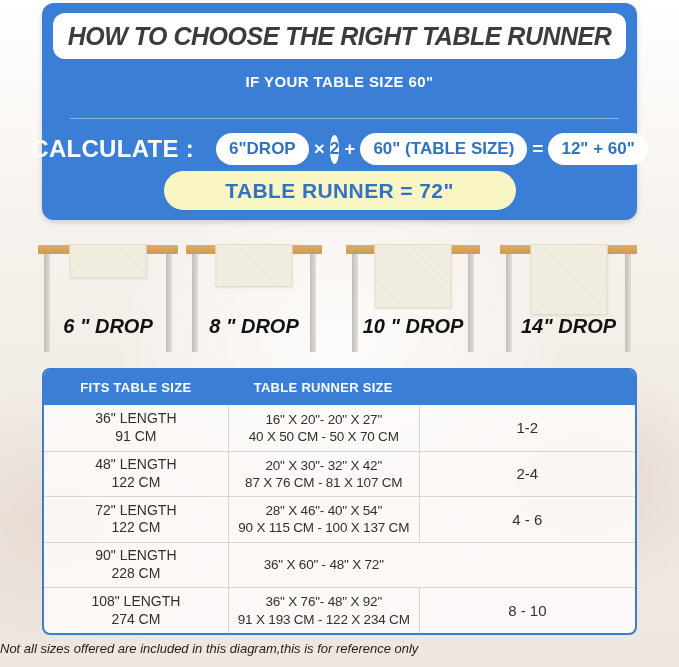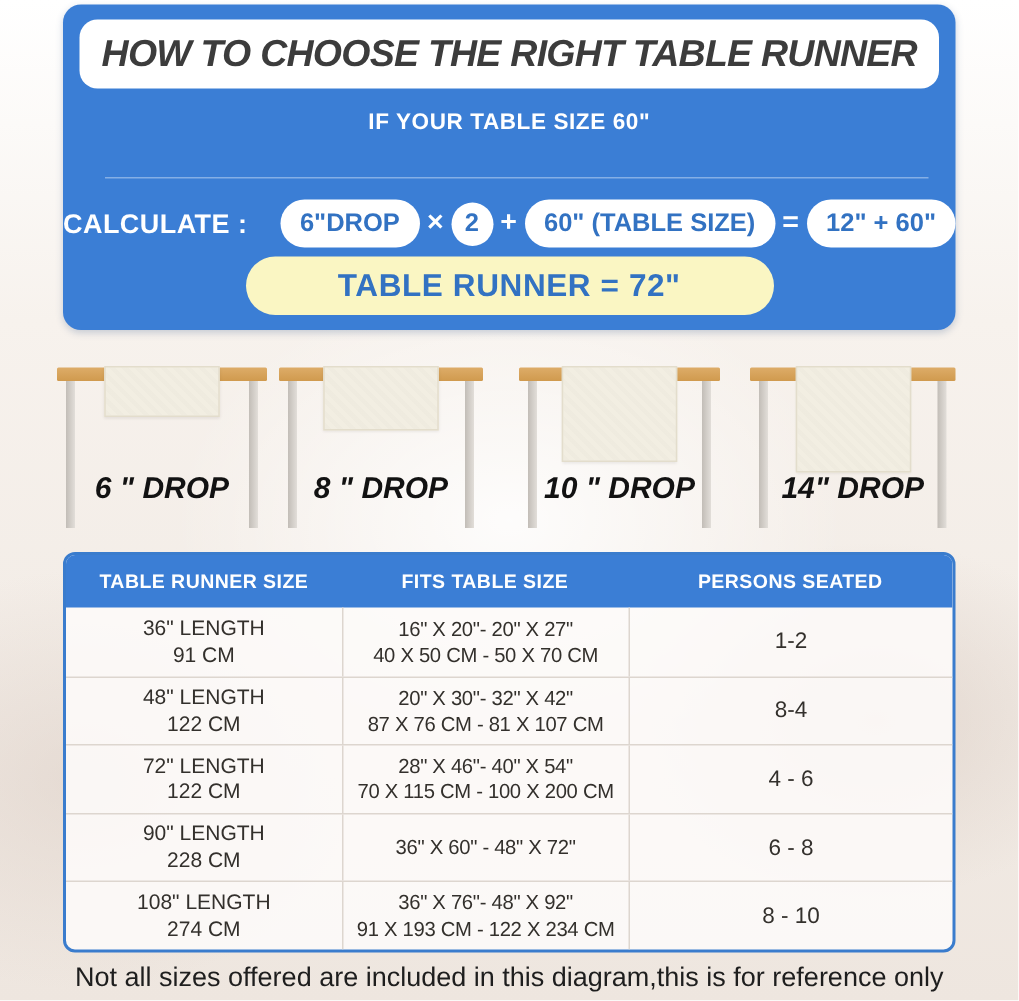--- a/index.html
+++ b/index.html
@@ -21,21 +21,21 @@
   .title-box h1 { font-size:25px; font-weight:bold; font-style:italic; color:#3c3c3c;
     letter-spacing:-0.5px; white-space:nowrap; }
   .sub { position:absolute; left:0; width:100%; text-align:center; color:#ffffff;
     font-weight:bold; letter-spacing:.4px; }
   .sub1 { top:70px; font-size:15px; }
   .sub2 { top:91px; font-size:15px; }
   .divider { position:absolute; top:115px; left:28px; right:18px; height:1px;
     background:rgba(255,255,255,.38); }
   .formula-row { position:absolute; top:128px; left:0; right:0; height:36px;
     display:flex; align-items:center; justify-content:center; gap:5px; }
-  .calc-label { color:#ffffff; font-weight:bold; font-size:18px; letter-spacing:.3px; margin-right:17px; white-space:nowrap; }
+  .calc-label { color:#ffffff; font-weight:bold; font-size:24px; letter-spacing:.3px; margin-right:17px; white-space:nowrap; }
   .pill { background:#ffffff; color:#3272C2; font-weight:bold; font-size:17px;
     padding:6px 13px; border-radius:18px; white-space:nowrap; }
   .op { color:#ffffff; font-weight:bold; font-size:19px; }
   .circle { background:#ffffff; color:#3272C2; font-weight:bold; font-size:17px;
     width:29px; height:29px; border-radius:50%; display:flex; align-items:center; justify-content:center; }
   .result-pill { position:absolute; top:168px; left:50%; transform:translateX(-50%);
     width:352px; height:39px; background:#FAF6C3; border-radius:20px;
     display:flex; align-items:center; justify-content:center;
     color:#3272C2; font-weight:bold; font-size:21px; letter-spacing:.4px; }
 
@@ -71,22 +71,22 @@
   .thead span { color:#ffffff; font-weight:bold; font-size:13px; letter-spacing:.3px; text-align:center; }
   .tbody { display:grid; grid-template-rows:repeat(5, 1fr); height:228px; }
   .trow { display:grid; grid-template-columns:31.1% 32.3% 36.6%; }
   .trow + .trow { border-top:1px solid #ddd6cf; }
   .tcell { display:flex; flex-direction:column; align-items:center; justify-content:center;
     text-align:center; color:#33302c; font-size:14px; line-height:1.28; }
   .tcell + .tcell { border-left:1px solid #ddd6cf; }
   .tcell.fits { font-size:13.5px; letter-spacing:-0.2px; }
   .tcell.persons { font-size:15px; }
 
-  .footnote { position:absolute; top:641px; left:0; width:100%; text-align:center;
-    font-size:18px; color:#1e1e1e; }
+  .footnote { position:absolute; top:641px; left:0; width:100%; 
+    font-size:13px; color:#1e1e1e;font-style:italic; }
 </style>
 </head>
 <body>
 
 <div class="canvas">
 
   <section class="panel-top">
     <div class="title-box">
       <h1>HOW TO CHOOSE THE RIGHT TABLE RUNNER</h1>
     </div>
@@ -133,23 +133,22 @@
       <div class="runner d14"></div>
       <div class="tabletop"></div>
       <div class="leg left"></div>
       <div class="leg right"></div>
       <div class="drop-label">14" DROP</div>
     </div>
   </section>
 
   <section class="size-table">
     <div class="thead">
+      <span>FITS TABLE SIZE</span>
       <span>TABLE RUNNER SIZE</span>
-      <span>FITS TABLE SIZE</span>
-      <span>PERSONS SEATED</span>
     </div>
     <div class="tbody">
 
       <div class="trow">
         <div class="tcell">
           <span>36" LENGTH</span>
           <span>91 CM</span>
         </div>
         <div class="tcell fits">
           <span>16" X 20"- 20" X 27"</span>
@@ -163,49 +162,46 @@
       <div class="trow">
         <div class="tcell">
           <span>48" LENGTH</span>
           <span>122 CM</span>
         </div>
         <div class="tcell fits">
           <span>20" X 30"- 32" X 42"</span>
           <span>87 X 76 CM - 81 X 107 CM</span>
         </div>
         <div class="tcell persons">
-          <span>8-4</span>
+          <span>2-4</span>
         </div>
       </div>
 
       <div class="trow">
         <div class="tcell">
           <span>72" LENGTH</span>
           <span>122 CM</span>
         </div>
         <div class="tcell fits">
           <span>28" X 46"- 40" X 54"</span>
-          <span>70 X 115 CM - 100 X 200 CM</span>
+          <span>90 X 115 CM - 100 X 137 CM</span>
         </div>
         <div class="tcell persons">
           <span>4 - 6</span>
         </div>
       </div>
 
       <div class="trow">
         <div class="tcell">
           <span>90" LENGTH</span>
           <span>228 CM</span>
         </div>
         <div class="tcell fits">
           <span>36" X 60" - 48" X 72"</span>
         </div>
-        <div class="tcell persons">
-          <span>6 - 8</span>
-        </div>
       </div>
 
       <div class="trow">
         <div class="tcell">
           <span>108" LENGTH</span>
           <span>274 CM</span>
         </div>
         <div class="tcell fits">
           <span>36" X 76"- 48" X 92"</span>
           <span>91 X 193 CM - 122 X 234 CM</span>

